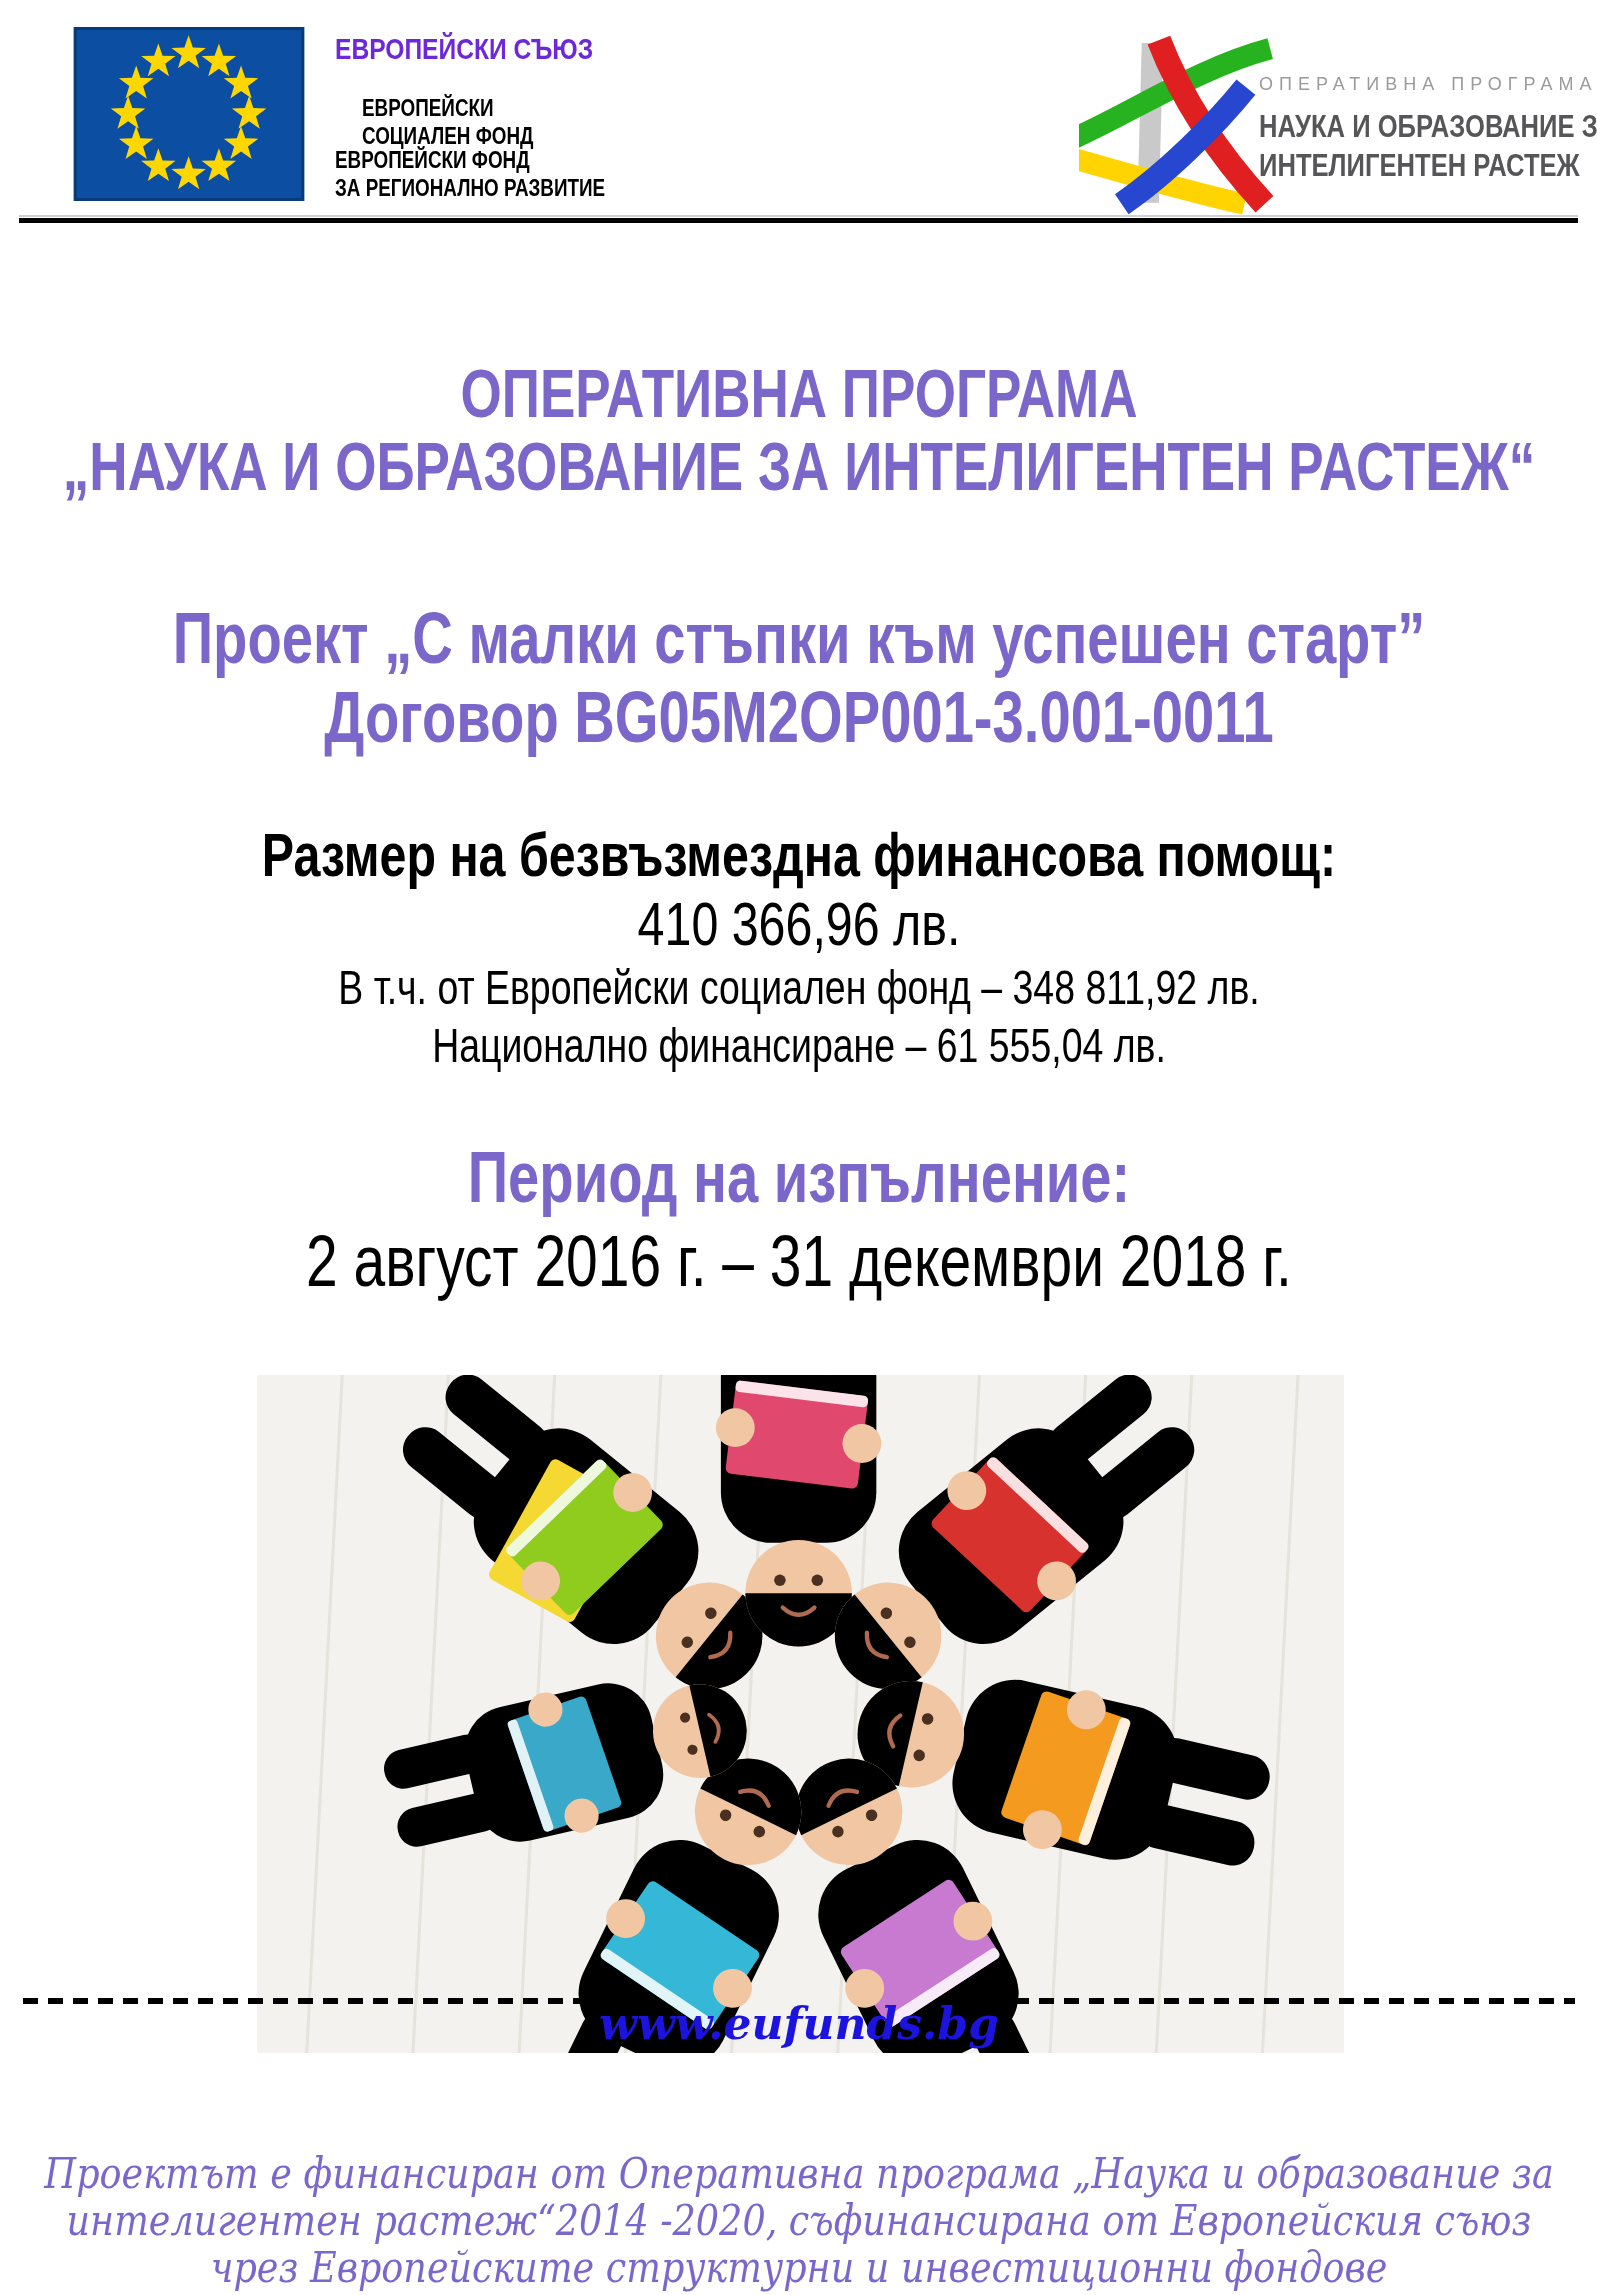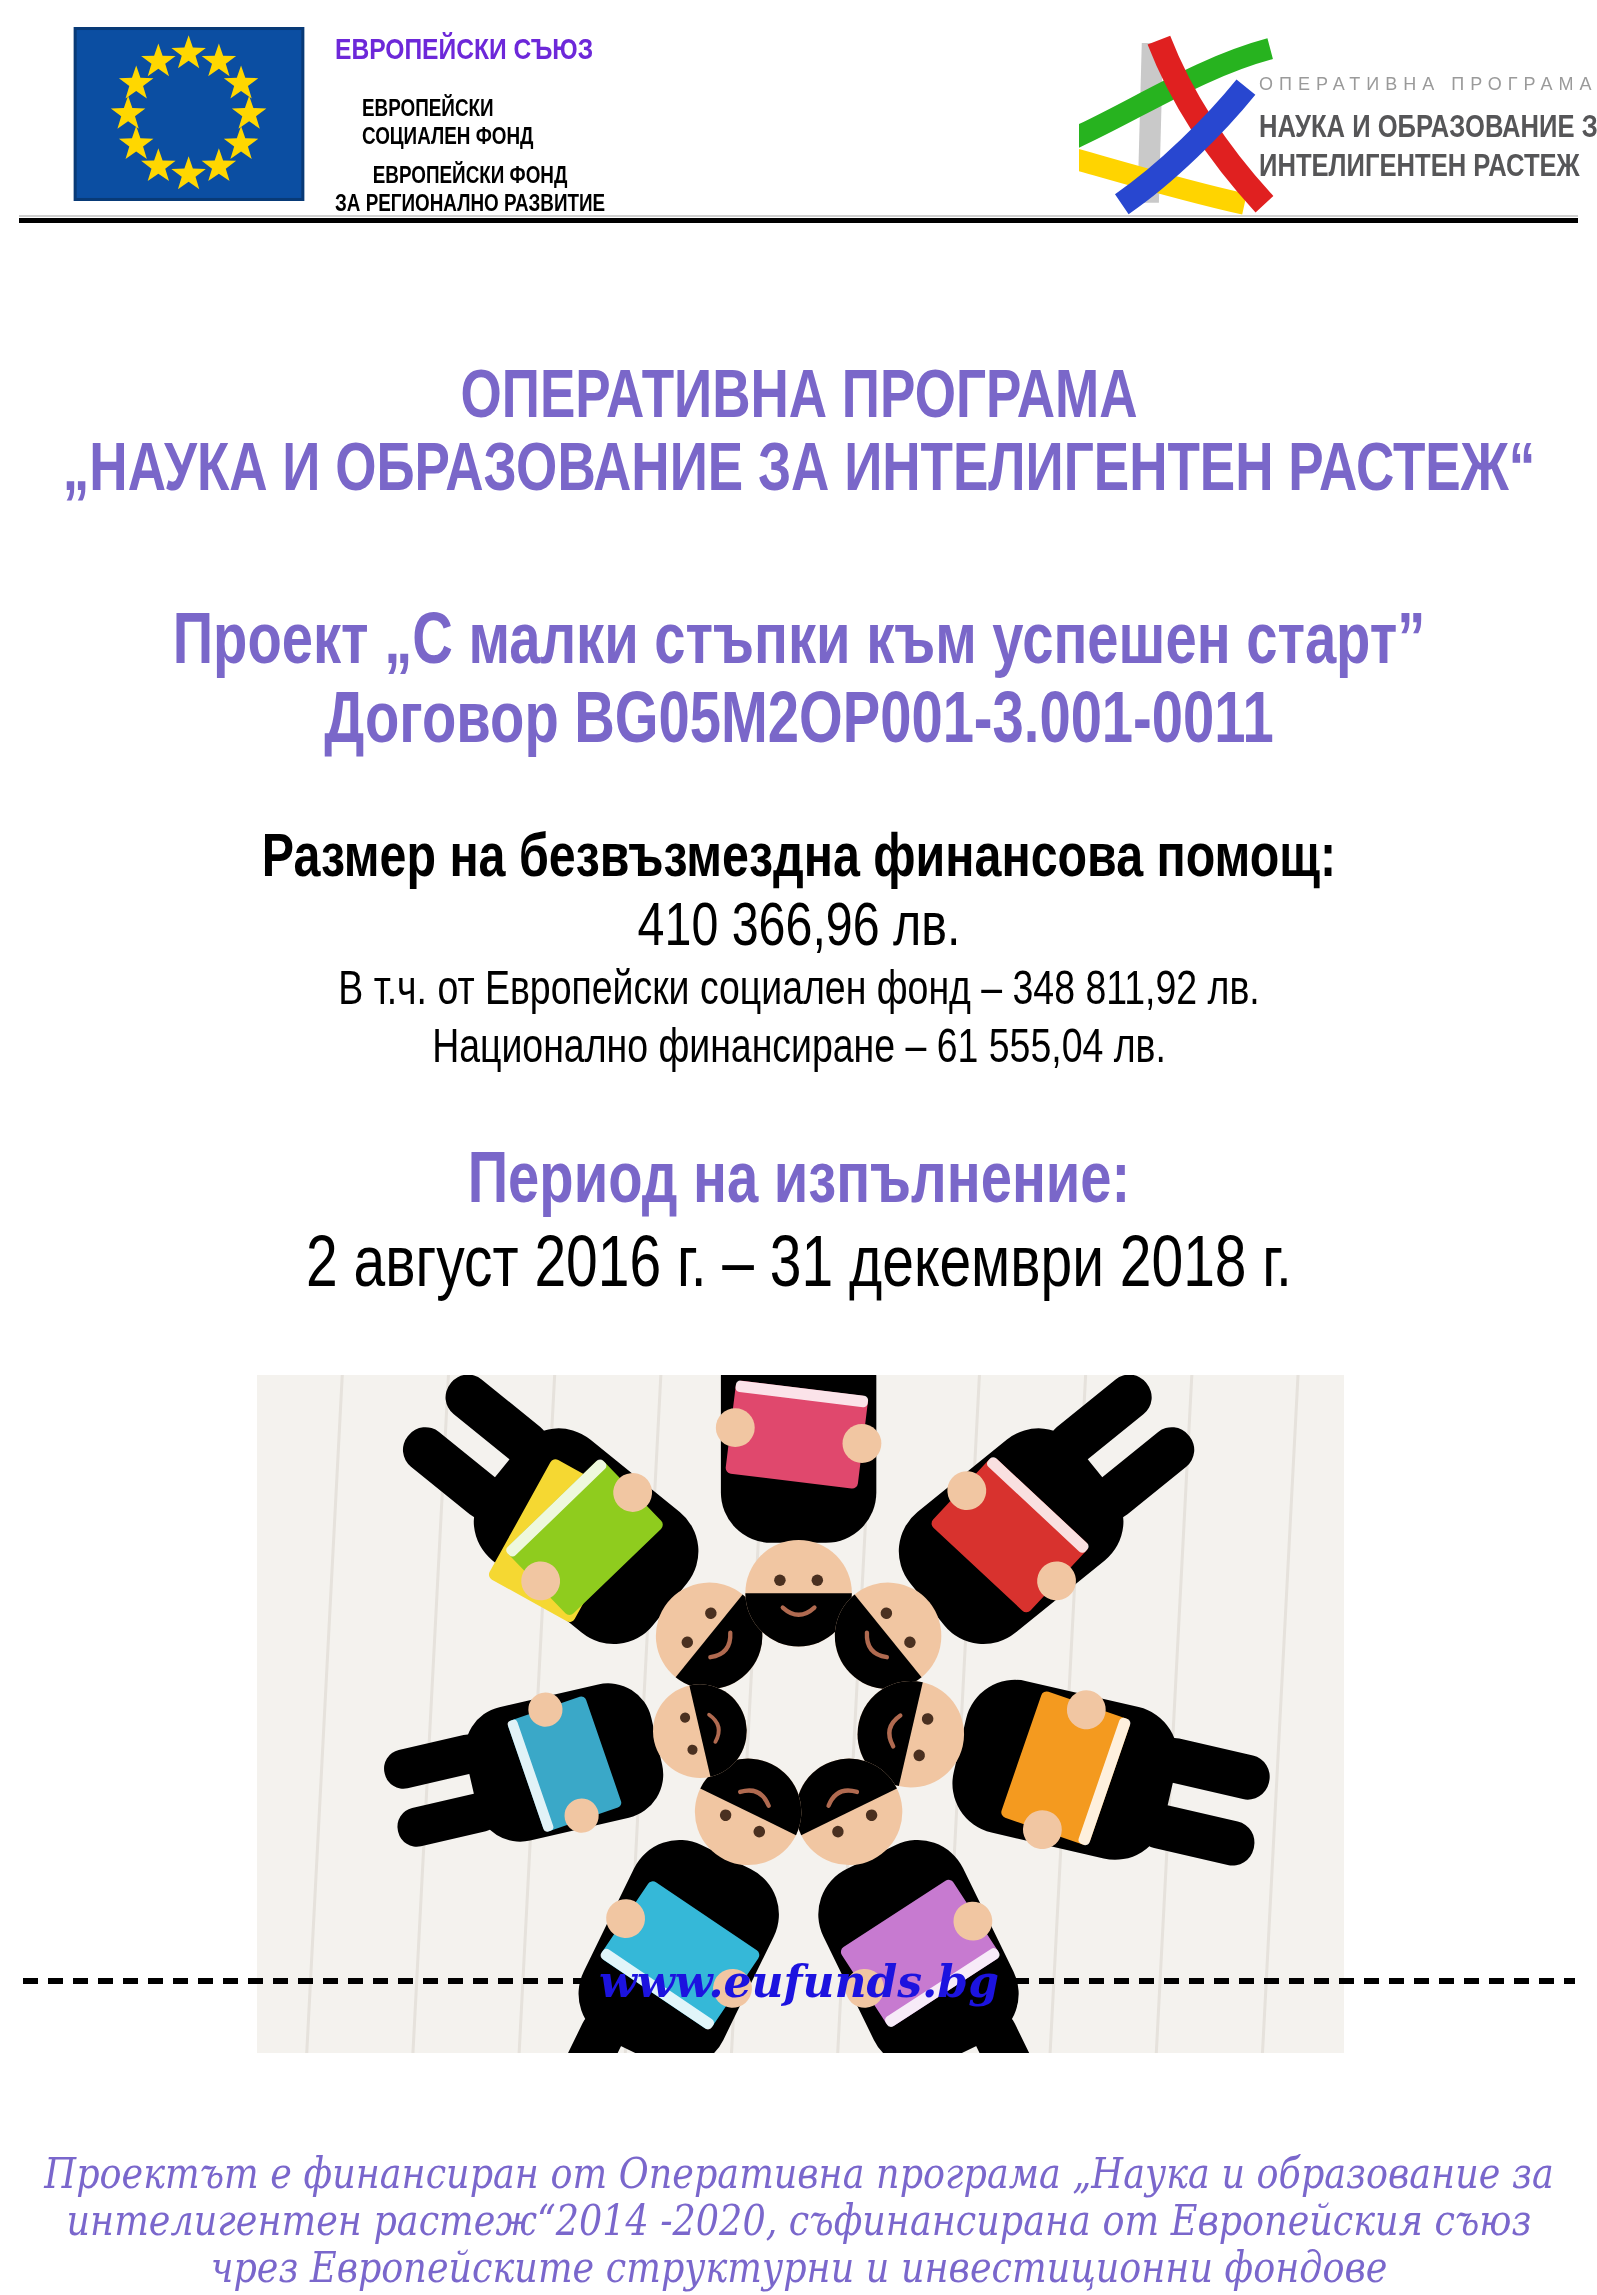--- a/index.html
+++ b/index.html
@@ -6,21 +6,21 @@
   body{
     width:1597px;height:2295px;position:relative;background:#ffffff;
     font-family:"Liberation Sans", sans-serif;overflow:hidden;color:#000;
   }
   
   .eu-flag{position:absolute;left:73px;top:27px;width:232px;height:174px;}
   .eu-text{position:absolute;left:335px;top:32px;color:#6d28d9;}
   .eu-title{font-size:30px;font-weight:700;transform:scaleX(.82);transform-origin:left center;white-space:nowrap;}
   .fund{font-size:23px;font-weight:700;line-height:28px;transform:scaleX(.82);transform-origin:left center;white-space:nowrap;}
   .fund-block1{position:absolute;left:335px;top:94px;margin-left:27px;}
-  .fund-block2{position:absolute;left:335px;top:161px;text-align:center;}
+  .fund-block2{position:absolute;left:335px;top:146px;}
   .op-ribbons{position:absolute;left:1079px;top:19.7px;width:214px;height:195px;}
   .op-text{position:absolute;left:1259px;top:74px;}
   .op-small{font-size:18px;letter-spacing:6px;color:#9a9a9a;white-space:nowrap;}
   .op-big{font-size:32px;font-weight:700;color:#565658;line-height:39px;transform:scaleX(.8);transform-origin:left center;white-space:nowrap;}
   .op-big-wrap{margin-top:12px;}
   .rule-light{position:absolute;left:19px;top:215px;width:1559px;height:1.5px;background:#cfcfcf;}
   .rule-dark{position:absolute;left:19px;top:218px;width:1559px;height:4.5px;background:#000;}
   
   .cline{position:absolute;left:50%;white-space:nowrap;transform:translateX(-50%) scaleX(.78);}
   .purple{color:#7a67c9;}
@@ -30,21 +30,21 @@
   .t-proj2{top:676px;font-size:72px;font-weight:700;}
   .t-grant-h{top:819px;font-size:62px;font-weight:700;}
   .t-grant-a{top:888px;font-size:62px;}
   .t-grant-esf{top:960px;font-size:48px;}
   .t-grant-nat{top:1018px;font-size:48px;}
   .t-period-h{top:1136px;font-size:72px;font-weight:700;}
   .t-period-v{top:1219px;font-size:73px;}
   
   .photo{position:absolute;left:257px;top:1375px;width:1087px;height:678px;}
   
-  .sep{position:absolute;left:23px;top:1956px;width:1552px;height:50px;display:flex;align-items:center;}
+  .sep{position:absolute;left:23px;top:1998px;width:1552px;height:50px;display:flex;}
   .dash{flex:1;height:6px;background:repeating-linear-gradient(90deg,#000 0 15px,transparent 15px 25px);}
   .site{font-family:"DejaVu Serif", serif;font-style:italic;font-weight:700;font-size:44px;color:#1c13df;margin:0 15px;white-space:nowrap;}
   .note{font-family:"DejaVu Serif", serif;font-style:italic;color:#7a67cc;font-size:43px;}
   .noteline{position:absolute;left:50%;white-space:nowrap;transform:translateX(-50%) scaleX(.85);}
   .n1{top:2148px;}
   .n2{top:2195px;}
   .n3{top:2242px;}
 </style>
 </head>
 <body>

